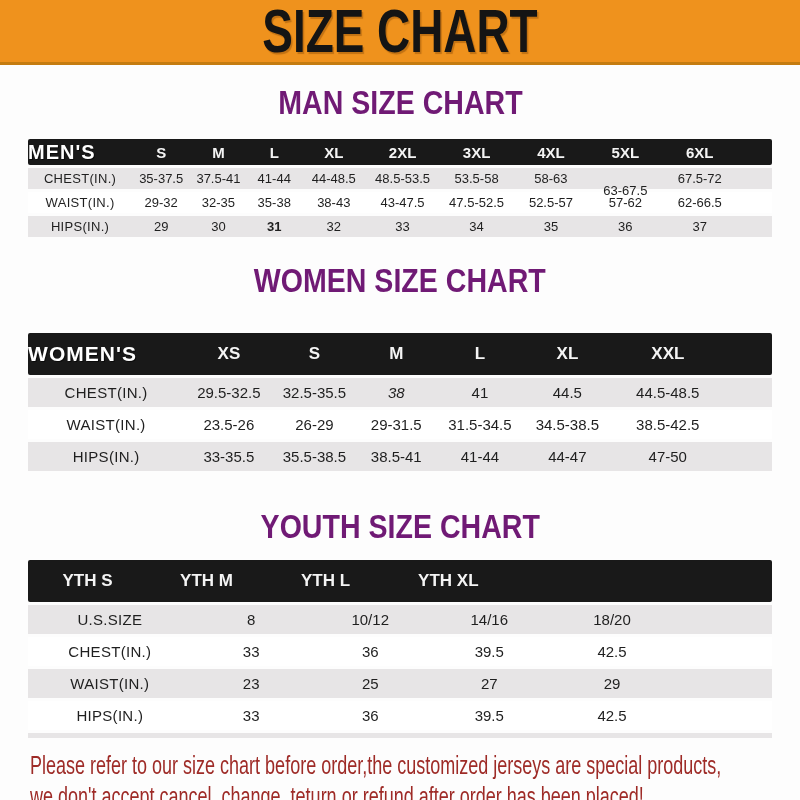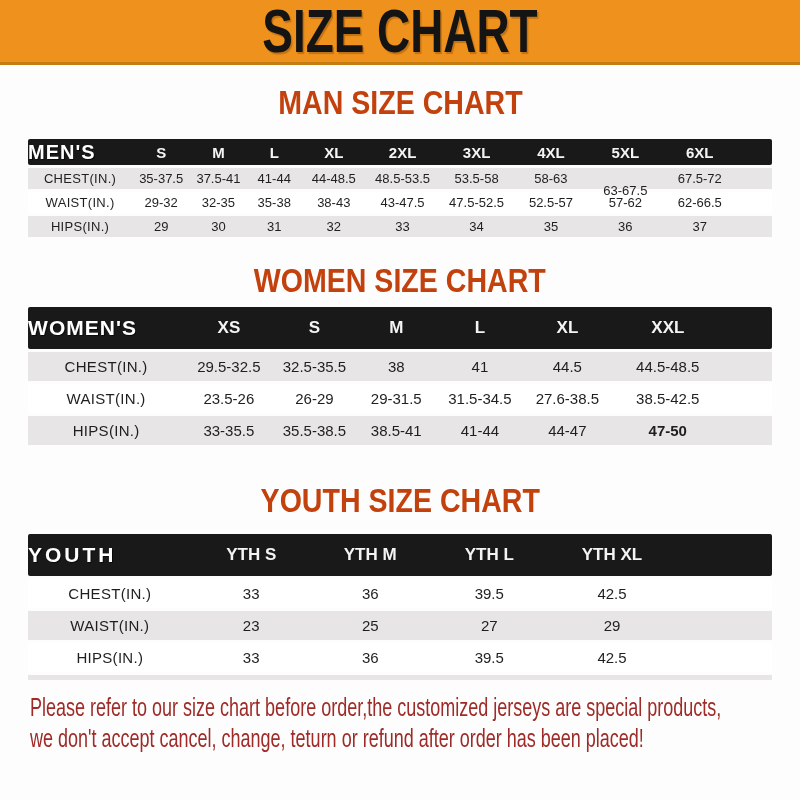--- a/index.html
+++ b/index.html
@@ -25,26 +25,26 @@
   .banner-text{
     display:inline-block;
     font-size:62px;font-weight:bold;line-height:1;
     color:#141414;letter-spacing:0px;
     transform:scaleX(0.74);
     text-shadow:2px 2px 1px rgba(110,55,0,0.35);
     white-space:nowrap;
   }
   
   .section-title{
-    text-align:center;font-size:34px;line-height:34px;font-weight:bold;color:#c2410c;
+    text-align:center;font-size:34px;line-height:34px;font-weight:bold;color:#701a75;
     white-space:nowrap;
   }
   .section-title span{display:inline-block;transform:scaleX(0.84);letter-spacing:0px;}
   .st-man{margin:20px 0 20px;}
-  .st-women{margin:26px 0 10px;}
+  .st-women{margin:26px 0 36px;}
   .st-youth{margin:38px 0 17px;}
   
   .size-table{width:744px;margin:0 auto;}
   .trow{display:flex;align-items:center;width:100%;}
   .header-row{
     background:var(--header-bg);color:#fff;border-radius:2px;
   }
   .data-row{background:#fff;margin-top:3px;}
   .data-row.striped{background:var(--stripe);}
   .cell{text-align:center;white-space:nowrap;overflow:hidden;}
@@ -128,21 +128,21 @@
         <div class="cell val" style="width: 10%;">47.5-52.5</div>
         <div class="cell val" style="width: 10%;">52.5-57</div>
         <div class="cell val" style="width: 10%;">57-62</div>
         <div class="cell val" style="width: 10%;">62-66.5</div>
         <div class="cell filler" style="width: 4.7%;"></div>
       </div>
       <div class="trow data-row striped">
         <div class="cell row-label" style="width: 14%;">HIPS(IN.)</div>
         <div class="cell val" style="width: 7.8%;">29</div>
         <div class="cell val" style="width: 7.6%;">30</div>
-        <div class="cell val" style="width: 7.4%;">31</div>
+        <div class="cell val" style="width: 7.4%; font-weight: bold;">31</div>
         <div class="cell val" style="width: 8.6%;">32</div>
         <div class="cell val" style="width: 9.9%;">33</div>
         <div class="cell val" style="width: 10%;">34</div>
         <div class="cell val" style="width: 10%;">35</div>
         <div class="cell val" style="width: 10%;">36</div>
         <div class="cell val" style="width: 10%;">37</div>
         <div class="cell filler" style="width: 4.7%;"></div>
       </div>
     </div>
 </section>
@@ -159,60 +159,67 @@
         <div class="cell hd-size" style="width: 11%;">M</div>
         <div class="cell hd-size" style="width: 11.5%;">L</div>
         <div class="cell hd-size" style="width: 12%;">XL</div>
         <div class="cell hd-size" style="width: 15%;">XXL</div>
         <div class="cell filler" style="width: 6.5%;"></div>
       </div>
       <div class="trow data-row striped">
         <div class="cell row-label" style="width: 21%;">CHEST(IN.)</div>
         <div class="cell val" style="width: 12%;">29.5-32.5</div>
         <div class="cell val" style="width: 11%;">32.5-35.5</div>
-        <div class="cell val" style="width: 11%;">38</div>
+        <div class="cell val" style="width: 11%; font-style: italic;">38</div>
         <div class="cell val" style="width: 11.5%;">41</div>
         <div class="cell val" style="width: 12%;">44.5</div>
         <div class="cell val" style="width: 15%;">44.5-48.5</div>
         <div class="cell filler" style="width: 6.5%;"></div>
       </div>
       <div class="trow data-row">
         <div class="cell row-label" style="width: 21%;">WAIST(IN.)</div>
         <div class="cell val" style="width: 12%;">23.5-26</div>
         <div class="cell val" style="width: 11%;">26-29</div>
         <div class="cell val" style="width: 11%;">29-31.5</div>
         <div class="cell val" style="width: 11.5%;">31.5-34.5</div>
-        <div class="cell val" style="width: 12%;">27.6-38.5</div>
+        <div class="cell val" style="width: 12%;">34.5-38.5</div>
         <div class="cell val" style="width: 15%;">38.5-42.5</div>
         <div class="cell filler" style="width: 6.5%;"></div>
       </div>
       <div class="trow data-row striped">
         <div class="cell row-label" style="width: 21%;">HIPS(IN.)</div>
         <div class="cell val" style="width: 12%;">33-35.5</div>
         <div class="cell val" style="width: 11%;">35.5-38.5</div>
         <div class="cell val" style="width: 11%;">38.5-41</div>
         <div class="cell val" style="width: 11.5%;">41-44</div>
         <div class="cell val" style="width: 12%;">44-47</div>
-        <div class="cell val" style="width: 15%; font-weight: bold;">47-50</div>
+        <div class="cell val" style="width: 15%;">47-50</div>
         <div class="cell filler" style="width: 6.5%;"></div>
       </div>
     </div>
 </section>
 
 <section>
   <h2 class="section-title st-youth">
     <span>YOUTH SIZE CHART</span>
   </h2>
   <div class="size-table youth">
       <div class="trow header-row">
-        <div class="cell hd-label" style="width: 22%;">YOUTH</div>
         <div class="cell hd-size" style="width: 16%;">YTH S</div>
         <div class="cell hd-size" style="width: 16%;">YTH M</div>
         <div class="cell hd-size" style="width: 16%;">YTH L</div>
         <div class="cell hd-size" style="width: 17%;">YTH XL</div>
+        <div class="cell filler" style="width: 13%;"></div>
+      </div>
+      <div class="trow data-row striped">
+        <div class="cell row-label" style="width: 22%;">U.S.SIZE</div>
+        <div class="cell val" style="width: 16%;">8</div>
+        <div class="cell val" style="width: 16%;">10/12</div>
+        <div class="cell val" style="width: 16%;">14/16</div>
+        <div class="cell val" style="width: 17%;">18/20</div>
         <div class="cell filler" style="width: 13%;"></div>
       </div>
       <div class="trow data-row">
         <div class="cell row-label" style="width: 22%;">CHEST(IN.)</div>
         <div class="cell val" style="width: 16%;">33</div>
         <div class="cell val" style="width: 16%;">36</div>
         <div class="cell val" style="width: 16%;">39.5</div>
         <div class="cell val" style="width: 17%;">42.5</div>
         <div class="cell filler" style="width: 13%;"></div>
       </div>

